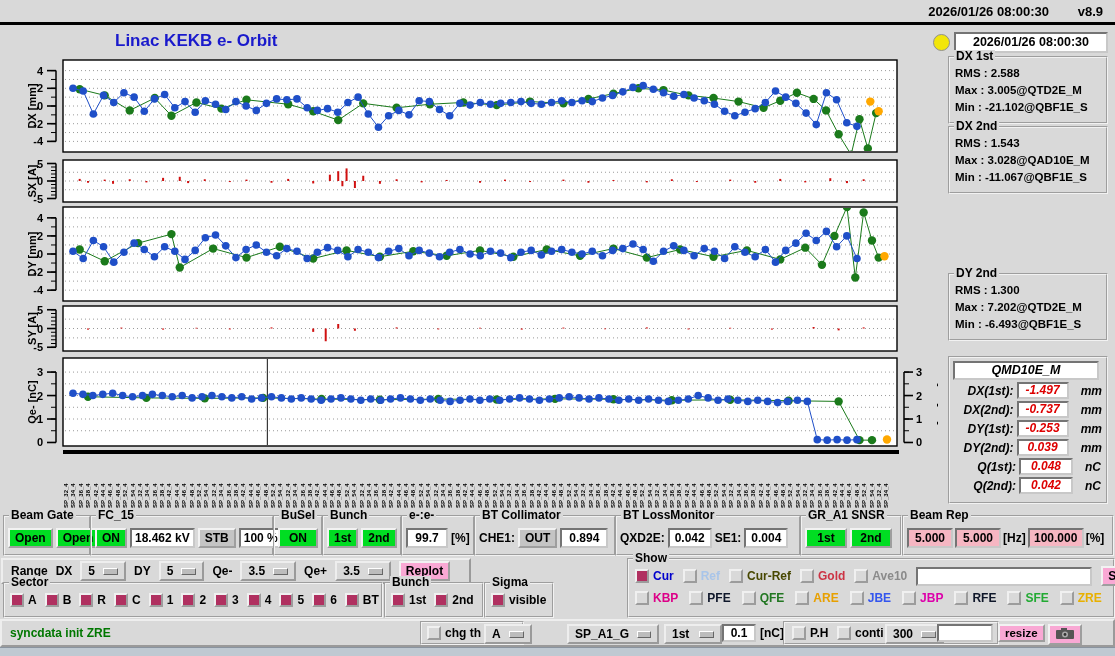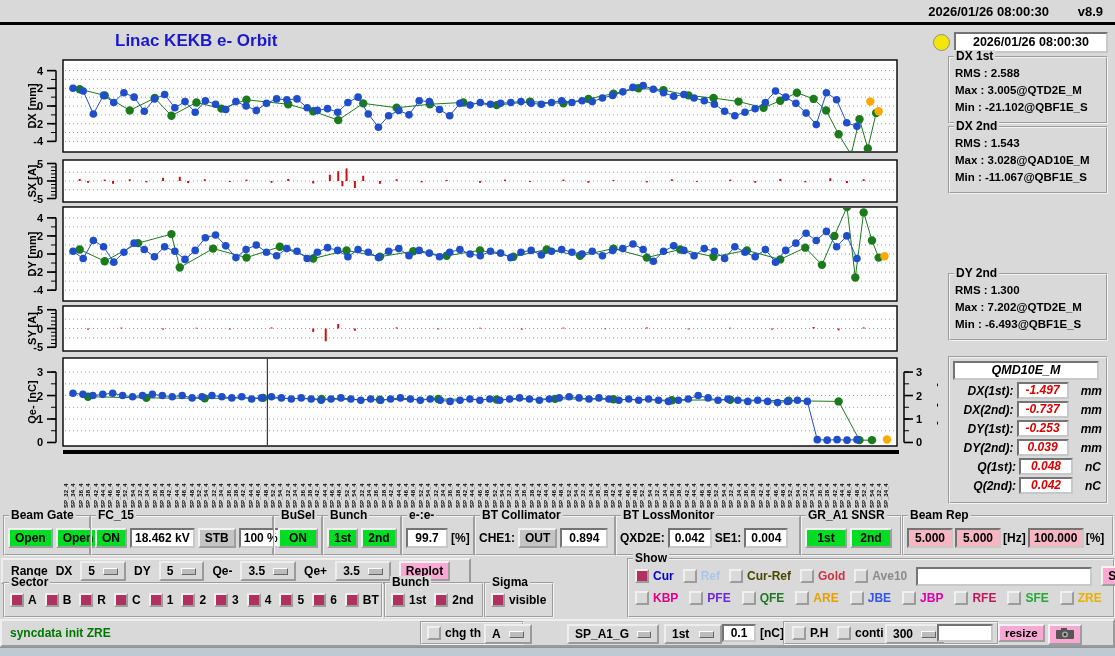--- a/index.html
+++ b/index.html
@@ -912,41 +912,41 @@
       <input class="ref-input" value="" style="">
       <span class="btn">Set Ref</span>
     </div>
     <div class="show-row show-r2">
       <span class="cb-item">
           <span class="cb"></span>
           <span style="color: rgb(221, 0, 136);">KBP</span>
         </span>
       <span class="cb-item">
           <span class="cb"></span>
-          <span style="color: #6d28d9;">PFE</span>
+          <span style="color: #0f172a;">PFE</span>
         </span>
       <span class="cb-item">
           <span class="cb"></span>
           <span style="color: rgb(34, 119, 34);">QFE</span>
         </span>
       <span class="cb-item">
           <span class="cb"></span>
           <span style="color: rgb(232, 160, 0);">ARE</span>
         </span>
       <span class="cb-item">
           <span class="cb"></span>
           <span style="color: rgb(51, 85, 238);">JBE</span>
         </span>
       <span class="cb-item">
           <span class="cb"></span>
           <span style="color: rgb(221, 0, 170);">JBP</span>
         </span>
       <span class="cb-item">
           <span class="cb"></span>
-          <span style="color: #be185d;">RFE</span>
+          <span style="color: #0f172a;">RFE</span>
         </span>
       <span class="cb-item">
           <span class="cb"></span>
           <span style="color: rgb(34, 170, 51);">SFE</span>
         </span>
       <span class="cb-item">
           <span class="cb"></span>
           <span style="color: rgb(232, 176, 0);">ZRE</span>
         </span>
     </div>

